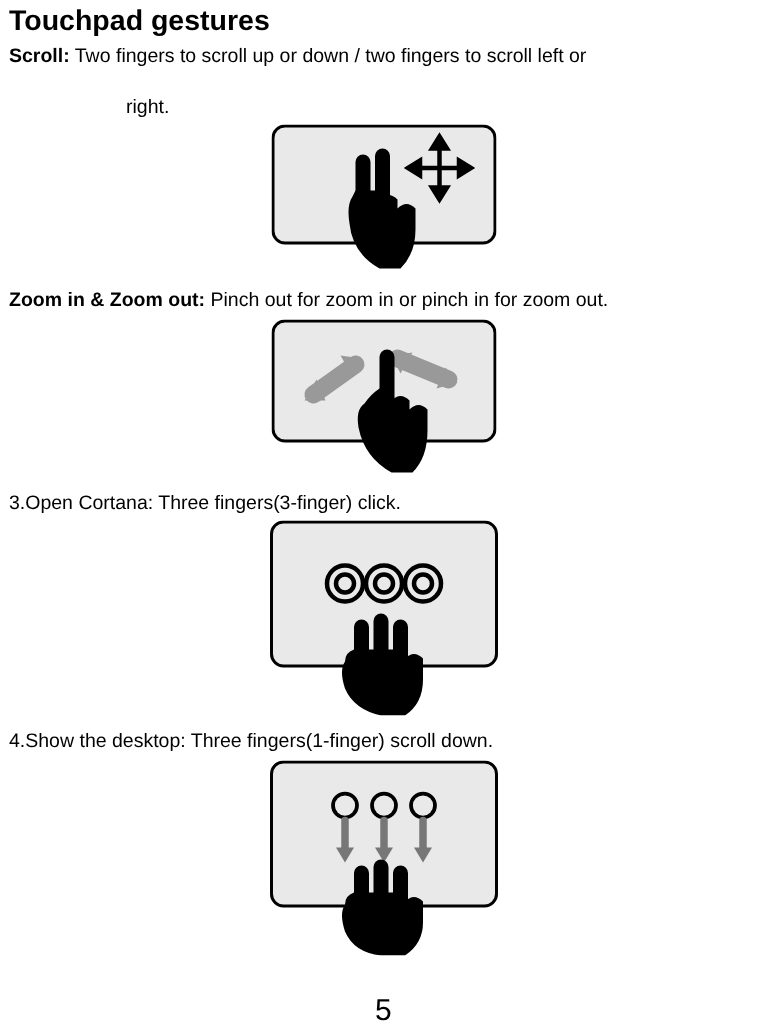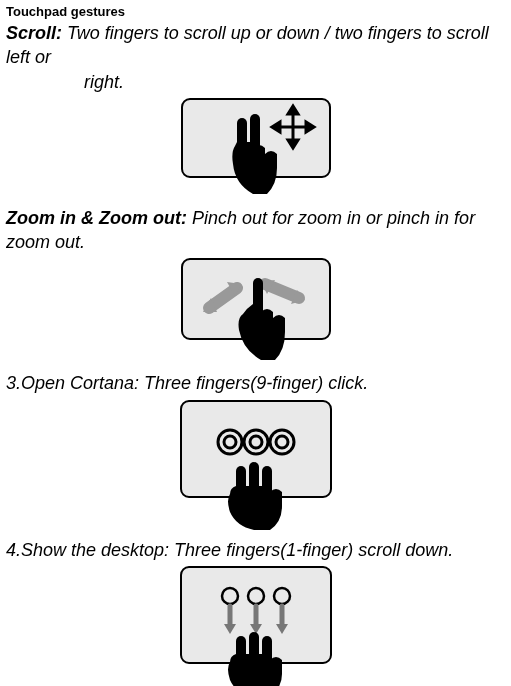--- a/index.html
+++ b/index.html
@@ -6,34 +6,34 @@
   body {
     font-family: Arial, Helvetica, sans-serif;
     width: 511px;
     height: 686px;
     background: #fff;
     color: #000;
     padding: 4px 6px 0 6px;
     position: relative;
   }
   .title {
-    font-size: 13px;
+    font-size: 19px;
     font-weight: bold;
     margin-bottom: 2px;
   }
   .entry {
-    font-size: 18px;
+    font-size: 13px;
     line-height: 1.35;
     margin-bottom: 2px;
-    font-style: italic;
   }
   .entry .label { font-weight: bold; }
   .cont-line { 
     display: block;
     padding-left: 78px;
+    margin-top: 16px;
   }
   .figure-wrap {
     display: flex;
     justify-content: center;
     margin: 4px 0 8px 0;
   }
   .page-num {
     position: absolute;
     bottom: 0px;
     left: 0;
@@ -95,21 +95,21 @@
     </g>
 
     <g fill="#000">
       <rect x="72" y="20" width="10" height="42" rx="5"></rect>
       <path d="M62 56 Q56 60 58 72 Q62 92 80 102 L94 102 Q104 92 104 74 L104 60 Q98 54 92 60 L92 54 Q86 48 80 54 L80 46 L72 46 Q66 50 62 56 Z"></path>
     </g>
   </svg>
 </div>
 
 <p class="entry">
-  <span>3.Open Cortana: Three fingers(9-finger) click.</span>
+  <span>3.Open Cortana: Three fingers(3-finger) click.</span>
 </p>
 <div class="figure-wrap">
   <svg width="152" height="130" viewBox="0 0 152 130">
     <rect x="1" y="1" width="150" height="96" rx="8" ry="8" fill="#e9e9e9" stroke="#000" stroke-width="2"></rect>
 
     <g fill="none" stroke="#000" stroke-width="3">
       <circle cx="50" cy="42" r="12"></circle>
         <circle cx="50" cy="42" r="6"></circle>
       <circle cx="76" cy="42" r="12"></circle>
         <circle cx="76" cy="42" r="6"></circle>

